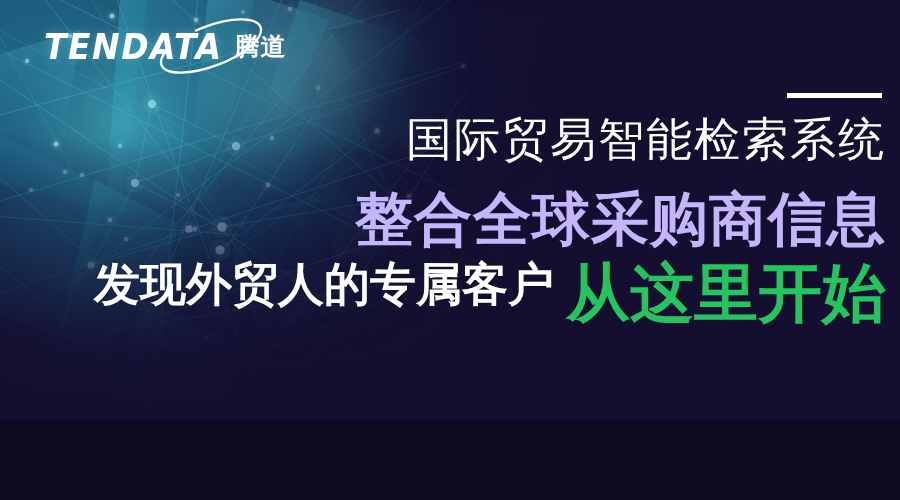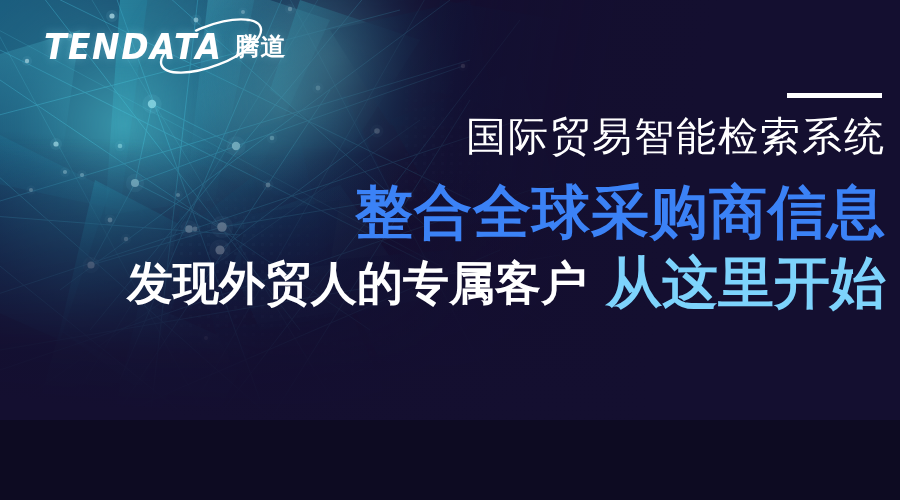--- a/index.html
+++ b/index.html
@@ -164,61 +164,60 @@
   }
   #divider-rule {
     width: 95px;
     height: 5px;
     background: #ffffff;
     display: block;
   }
   #subtitle {
     font-family: "DejaVu Sans", sans-serif;
     font-weight: 400;
-    font-size: 40px;
+    font-size: 46px;
     line-height: 1.12;
     color: #ffffff;
     letter-spacing: 2px;
     margin: 0;
     white-space: nowrap;
   }
   #headline-main {
     font-family: "DejaVu Sans", sans-serif;
     font-weight: 700;
     font-size: 58px;
     line-height: 1.1;
-    color: #3b82f6;
+    color: #c4b5fd;
     letter-spacing: 1px;
     margin: 22px 0 0 0;
     white-space: nowrap;
   }
   #tagline-row {
     margin-top: 10px;
     display: flex;
-    align-items: center;
+    align-items: flex-start;
     justify-content: flex-end;
     white-space: nowrap;
-    gap: 17px;
   }
   #tagline-lead {
     font-family: "DejaVu Sans", sans-serif;
     font-weight: 700;
     font-size: 46px;
     line-height: 1;
     color: #ffffff;
     letter-spacing: 0px;
   }
   #tagline-emph {
     font-family: "DejaVu Sans", sans-serif;
     font-weight: 700;
-    font-size: 56px;
+    font-size: 64px;
     line-height: 1;
-    color: #7dd3fc;
+    color: #22c55e;
     letter-spacing: 0px;
-    margin-left: 2px;
+    margin-left: 12px;
   }
 </style>
 </head>
 <body>
 
 <div id="banner">
 
   <div class="bg-layer" id="bg-base"></div>
 
   <svg class="bg-layer" id="bg-svg" viewBox="0 0 900 500" xmlns="http://www.w3.org/2000/svg">

